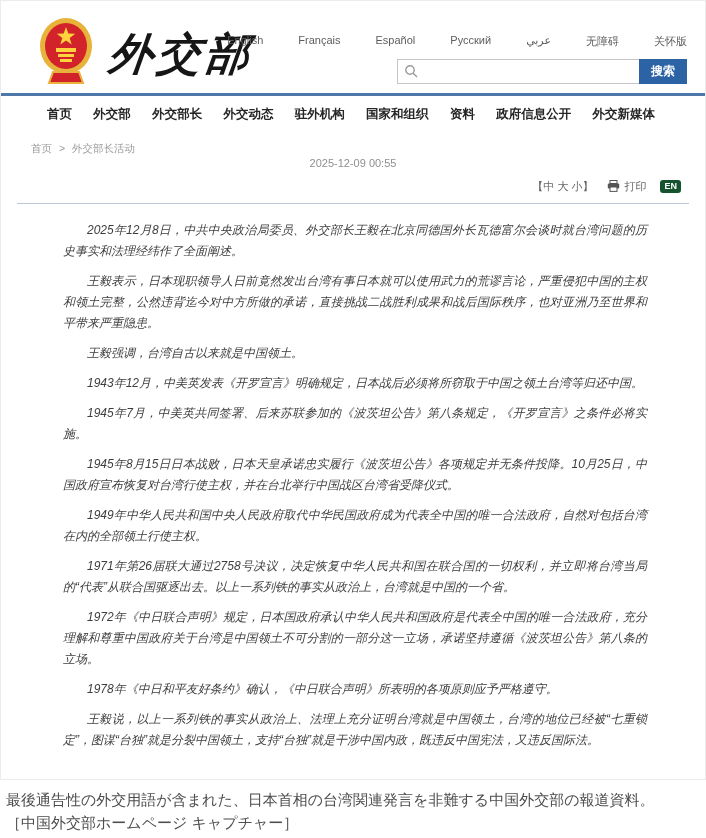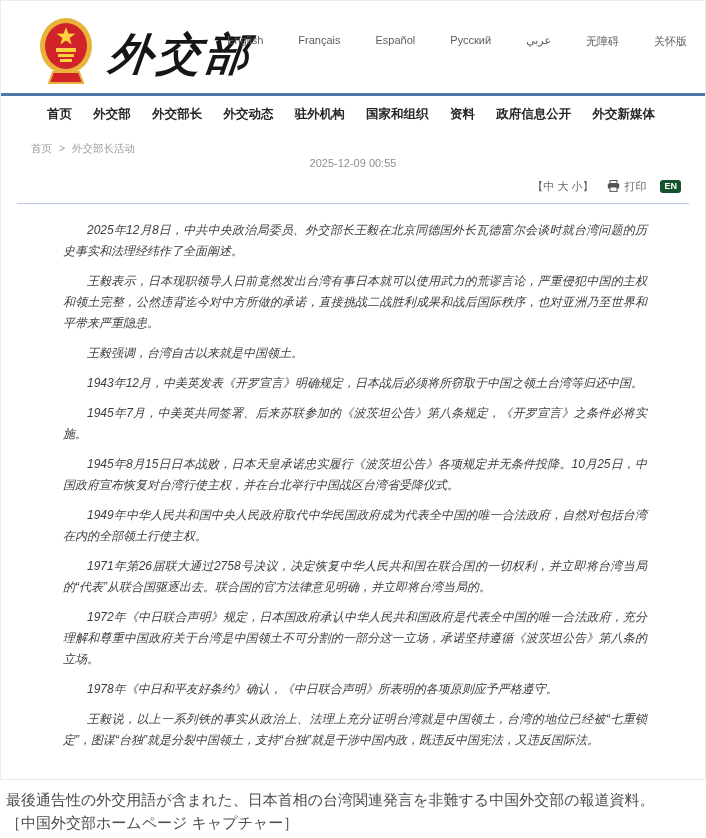--- a/index.html
+++ b/index.html
@@ -83,20 +83,32 @@
     </div>
     <div class="lang-row">
         <a>English</a>
         <a>Français</a>
         <a>Español</a>
         <a>Русский</a>
         <a>عربي</a>
         <a>无障碍</a>
         <a>关怀版</a>
       </div>
+    <div class="search-row">
+      <span class="search-box">
+        <span class="search-ic">
+          <svg width="14" height="14" viewBox="0 0 14 14">
+            <circle cx="6" cy="6" r="4.2" fill="none" stroke="#9a9a9a" stroke-width="1.4"></circle>
+            <line x1="9.2" y1="9.2" x2="13" y2="13" stroke="#9a9a9a" stroke-width="1.4"></line>
+          </svg>
+        </span>
+        <input type="text" value="" style="">
+      </span>
+      <button class="search-btn">搜索</button>
+    </div>
   </div>
   <div class="header-line"></div>
 
   <div class="nav">
       <a>首页</a>
       <a>外交部</a>
       <a>外交部长</a>
       <a>外交动态</a>
       <a>驻外机构</a>
       <a>国家和组织</a>
@@ -131,21 +143,21 @@
   <div class="a-divider"></div>
 
   <div class="a-body">
       <p><span>2025年12月8日，中共中央政治局委员、外交部长王毅在北京同德国外长瓦德富尔会谈时就台湾问题的历史事实和法理经纬作了全面阐述。</span></p>
       <p><span>王毅表示，日本现职领导人日前竟然发出台湾有事日本就可以使用武力的荒谬言论，严重侵犯中国的主权和领土完整，公然违背迄今对中方所做的承诺，直接挑战二战胜利成果和战后国际秩序，也对亚洲乃至世界和平带来严重隐患。</span></p>
       <p><span>王毅强调，台湾自古以来就是中国领土。</span></p>
       <p><span>1943年12月，中美英发表《开罗宣言》明确规定，日本战后必须将所窃取于中国之领土台湾等归还中国。</span></p>
       <p><span>1945年7月，中美英共同签署、后来苏联参加的《波茨坦公告》第八条规定，《开罗宣言》之条件必将实施。</span></p>
       <p><span>1945年8月15日日本战败，日本天皇承诺忠实履行《波茨坦公告》各项规定并无条件投降。10月25日，中国政府宣布恢复对台湾行使主权，并在台北举行中国战区台湾省受降仪式。</span></p>
       <p><span>1949年中华人民共和国中央人民政府取代中华民国政府成为代表全中国的唯一合法政府，自然对包括台湾在内的全部领土行使主权。</span></p>
-      <p><span>1971年第26届联大通过2758号决议，决定恢复中华人民共和国在联合国的一切权利，并立即将台湾当局的“代表”从联合国驱逐出去。联合国的官方法律意见明确，并立即将台湾当局的。</span></p>
+      <p><span>1971年第26届联大通过2758号决议，决定恢复中华人民共和国在联合国的一切权利，并立即将台湾当局的“代表”从联合国驱逐出去。以上一系列铁的事实从政治上，台湾就是中国的一个省。</span></p>
       <p><span>1972年《中日联合声明》规定，日本国政府承认中华人民共和国政府是代表全中国的唯一合法政府，充分理解和尊重中国政府关于台湾是中国领土不可分割的一部分这一立场，承诺坚持遵循《波茨坦公告》第八条的立场。</span></p>
       <p><span>1978年《中日和平友好条约》确认，《中日联合声明》所表明的各项原则应予严格遵守。</span></p>
       <p><span>王毅说，以上一系列铁的事实从政治上、法理上充分证明台湾就是中国领土，台湾的地位已经被“七重锁定”，图谋“台独”就是分裂中国领土，支持“台独”就是干涉中国内政，既违反中国宪法，又违反国际法。</span></p>
     </div>
 </div>
 
 <div class="caption">
   <span>最後通告性の外交用語が含まれた、日本首相の台湾関連発言を非難する中国外交部の報道資料。</span>
   <span class="l2">［中国外交部ホームページ キャプチャー］</span>
 </div>

